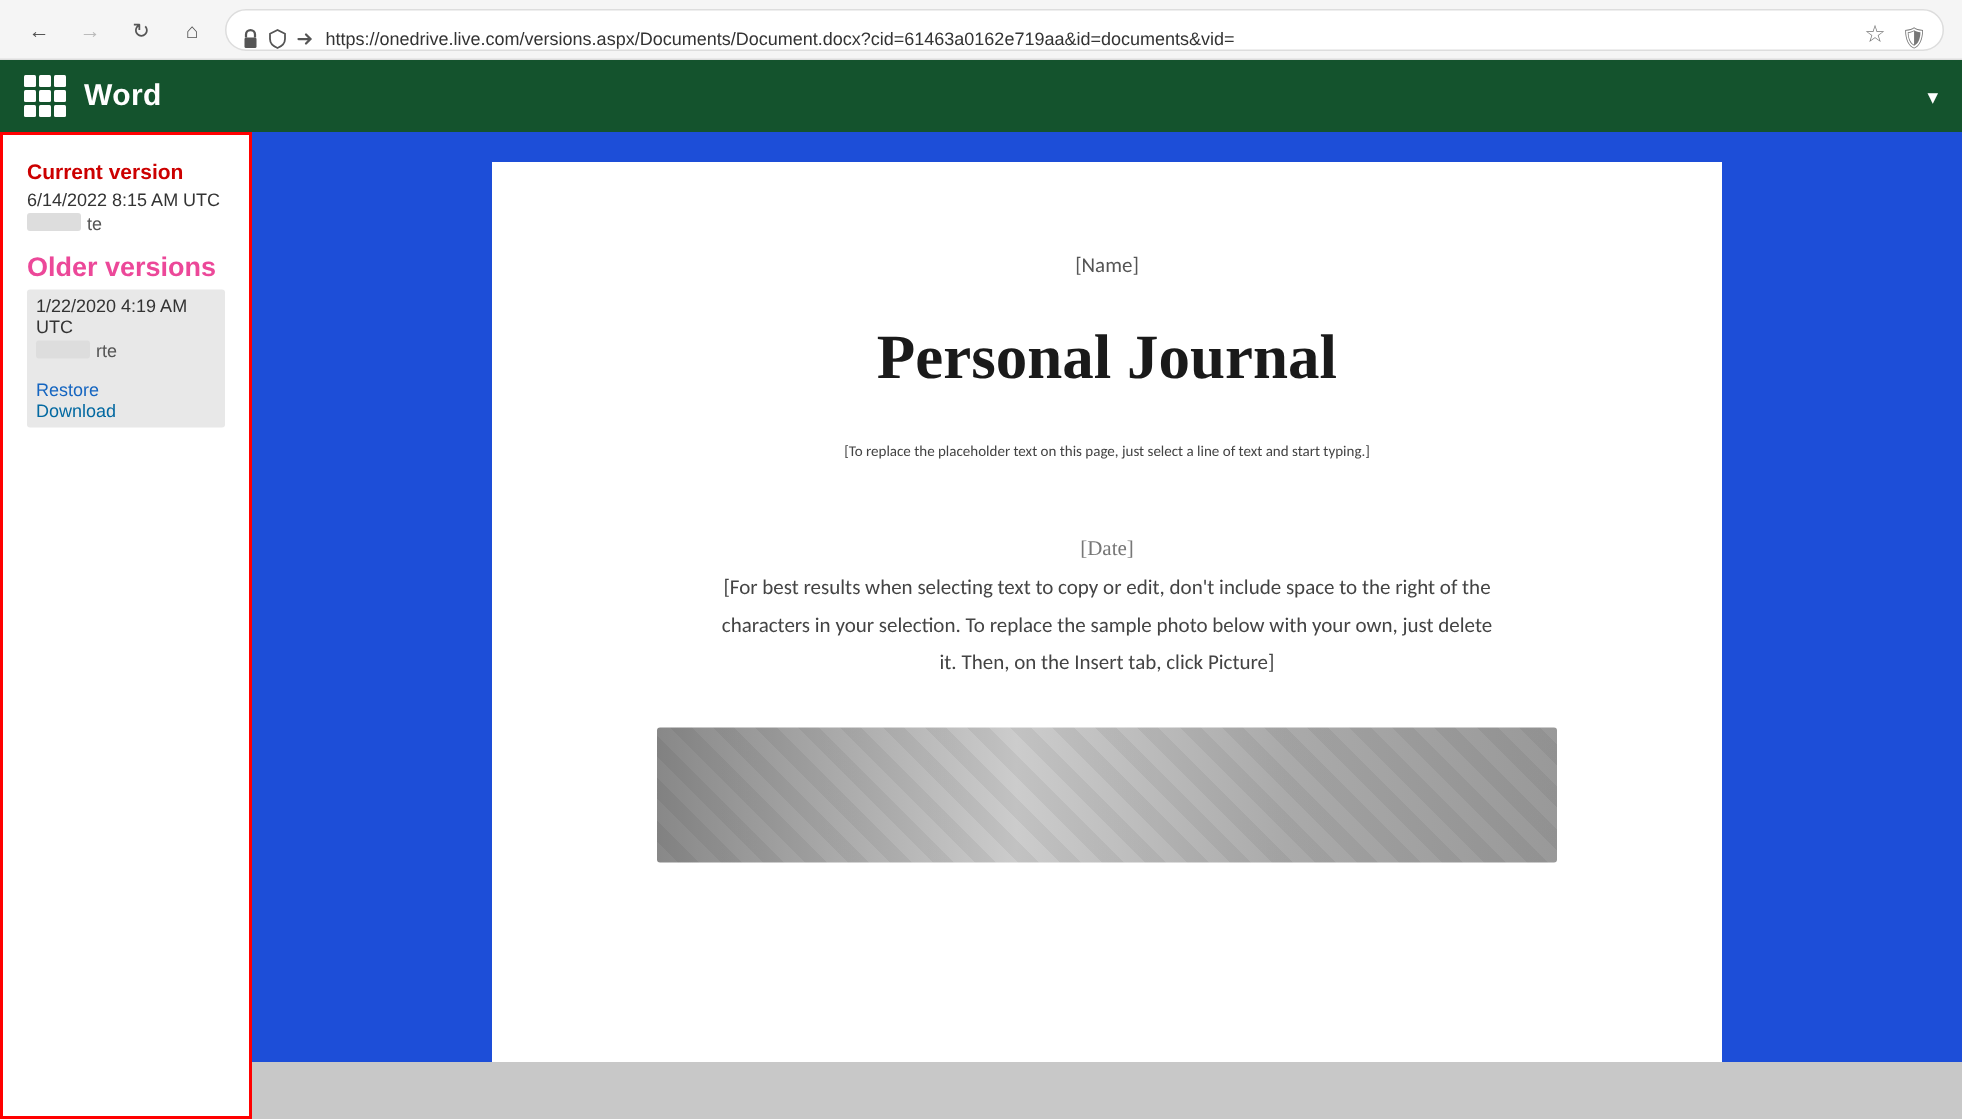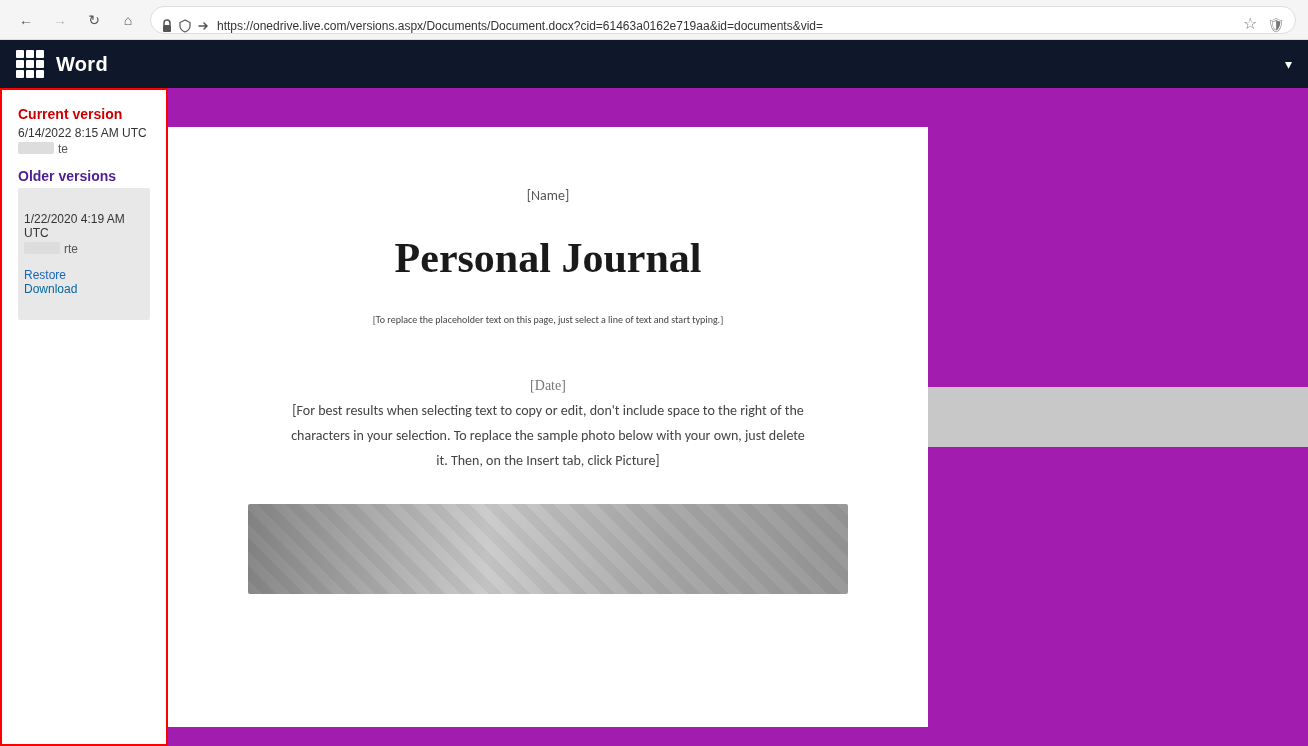--- a/index.html
+++ b/index.html
@@ -37,21 +37,21 @@
       font-size: 12px;
       color: #333;
     }
     .address-bar svg { flex-shrink: 0; }
     .address-text { flex: 1; font-size: 12px; color: #333; overflow: hidden; text-overflow: ellipsis; white-space: nowrap; }
     .star-btn { margin-left: 8px; color: #777; font-size: 16px; cursor: pointer; }
     .shield-btn { color: #777; font-size: 14px; margin-left: 4px; cursor: pointer; }
 
     
     .word-header {
-      background: #0f172a;
+      background: #14532d;
       height: 48px;
       display: flex;
       align-items: center;
       padding: 0 16px;
       gap: 12px;
     }
     .waffle-icon {
       width: 28px; height: 28px;
       display: grid;
       grid-template-columns: repeat(3, 8px);
@@ -105,29 +105,29 @@
       gap: 4px;
     }
     .user-redacted {
       background: #ddd;
       width: 36px;
       height: 12px;
       display: inline-block;
       border-radius: 2px;
     }
     .older-versions-label {
-      color: #4c1d95;
-      font-size: 14px;
+      color: #ec4899;
+      font-size: 18px;
       font-weight: 600;
       margin-bottom: 4px;
       margin-top: 4px;
     }
     .older-version-item {
       background: #e8e8e8;
-      padding: 24px 6px;
+      padding: 4px 6px;
       border-radius: 2px;
       margin-bottom: 2px;
     }
     .restore-link {
       color: #1565c0;
       font-size: 12px;
       cursor: pointer;
       display: block;
       margin-top: 4px;
       text-decoration: none;
@@ -136,23 +136,23 @@
       color: #0369a1;
       font-size: 12px;
       cursor: pointer;
       display: block;
       text-decoration: none;
     }
 
     
     .doc-area {
       flex: 1;
-      background: #a21caf;
-      display: flex;
-      flex-direction: row;
+      background: #1d4ed8;
+      display: flex;
+      flex-direction: column;
       align-items: center;
       overflow-y: auto;
       padding: 0;
     }
     .doc-page {
       background: white;
       width: 820px;
       min-height: 600px;
       margin: 20px auto 0;
       padding: 60px 80px 60px;

